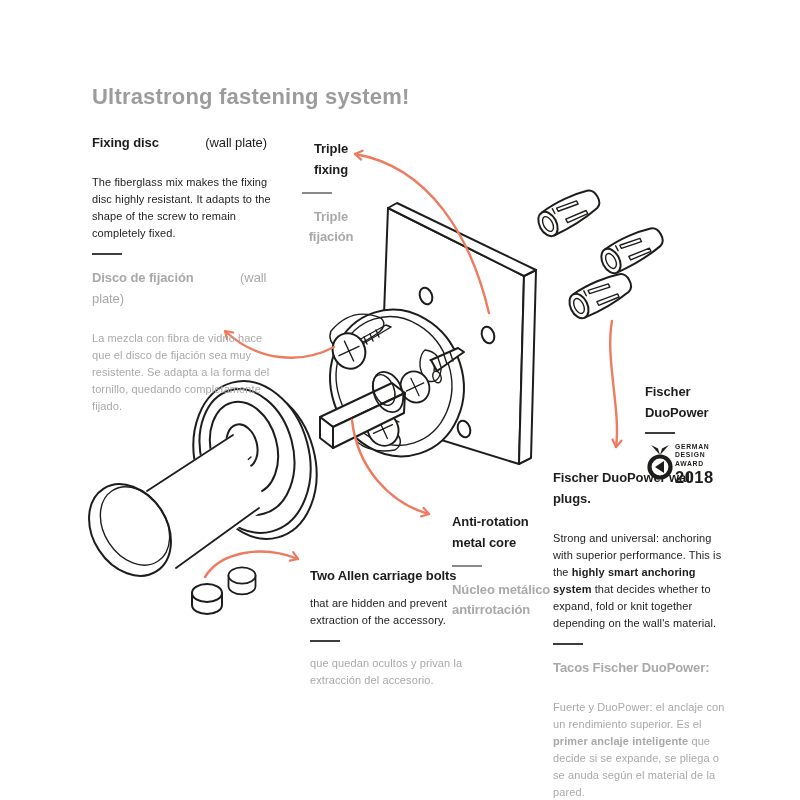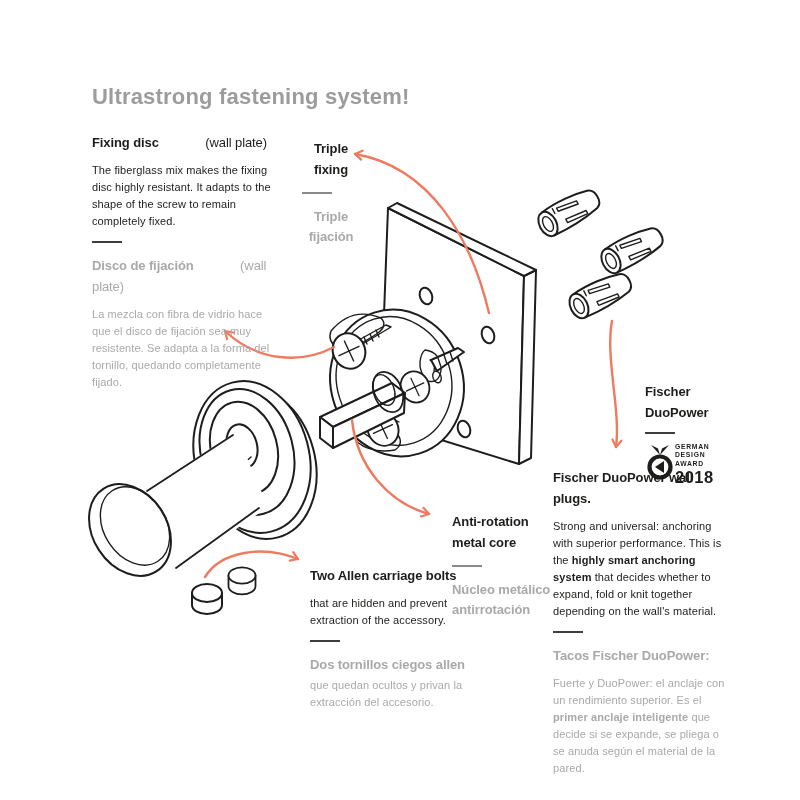--- a/index.html
+++ b/index.html
@@ -9,21 +9,21 @@
     --title:#9c9c9c;
   }
   html,body{margin:0;padding:0;background:#fff;}
   body{font-family:"Liberation Sans","DejaVu Sans",sans-serif;}
   .canvas{position:relative;width:800px;height:800px;background:#fff;overflow:hidden;}
   .illustration{position:absolute;left:0;top:0;}
   .title{position:absolute;left:92px;top:84px;font-size:22px;font-weight:bold;color:var(--title);letter-spacing:.2px;}
   .block{position:absolute;}
   .h{font-size:13px;font-weight:bold;color:var(--ink);line-height:1.6;letter-spacing:-.1px;}
   .h .light{font-weight:normal;margin-left:43px;}
-  .bodytxt{font-size:11px;color:var(--ink);line-height:1.55;margin-top:8px;letter-spacing:.1px;}
+  .bodytxt{font-size:11px;color:var(--ink);line-height:1.55;margin-top:20px;letter-spacing:.1px;}
   .es{color:var(--muted);}
   .divider{width:30px;height:2px;background:#3d3d3d;margin:11px 0 13px 0;}
   .badge-row{display:flex;align-items:flex-start;margin-top:9px;}
   .award-small{font-size:6.8px;font-weight:bold;letter-spacing:.7px;line-height:1.3;color:var(--ink);}
   .award-year{font-size:16.5px;font-weight:bold;line-height:1;color:var(--ink);letter-spacing:.5px;}
   .ink-draw{stroke:var(--ink);stroke-width:2;fill:#fff;stroke-linecap:round;stroke-linejoin:round;}
   .ink-line{stroke:var(--ink);stroke-width:1.8;fill:none;stroke-linecap:round;stroke-linejoin:round;}
   .ink-thin{stroke:var(--ink);stroke-width:1.4;fill:none;stroke-linecap:round;stroke-linejoin:round;}
   .arrow{stroke:var(--accent);stroke-width:2.4;fill:none;stroke-linecap:round;}
 </style>
@@ -184,17 +184,16 @@
   <div class="block" style="left:452px;top:512px;width:112px;">
     <div class="h">Anti-rotation metal core</div>
     <div class="divider" style="background:#8a8a8a;"></div>
     <div class="h es">Núcleo metálico antirrotación</div>
   </div>
 
   <div class="block" style="left:310px;top:566px;width:180px;">
     <div class="h">Two Allen carriage bolts</div>
     <div class="bodytxt" style="margin-top:8px;">that are hidden and prevent extraction of the accessory.</div>
     <div class="divider"></div>
-    <div class="h es">Dos tornillos ciegos allen</div>
     <div class="bodytxt es" style="margin-top:1px;">que quedan ocultos y privan la extracción del accesorio.</div>
   </div>
 
 </div>
 
 </body></html>

